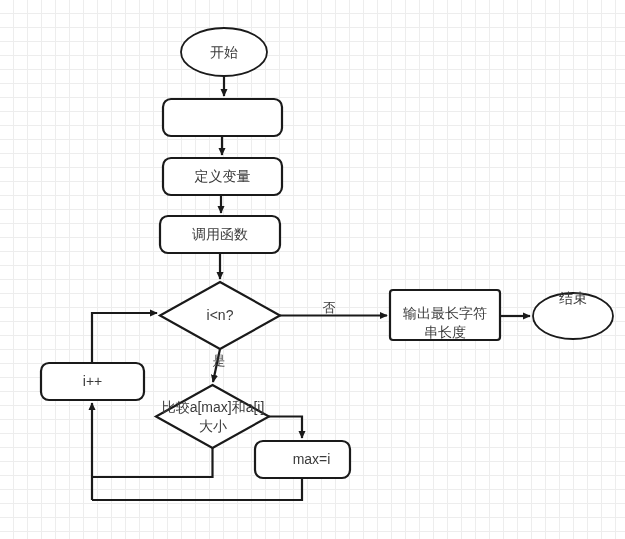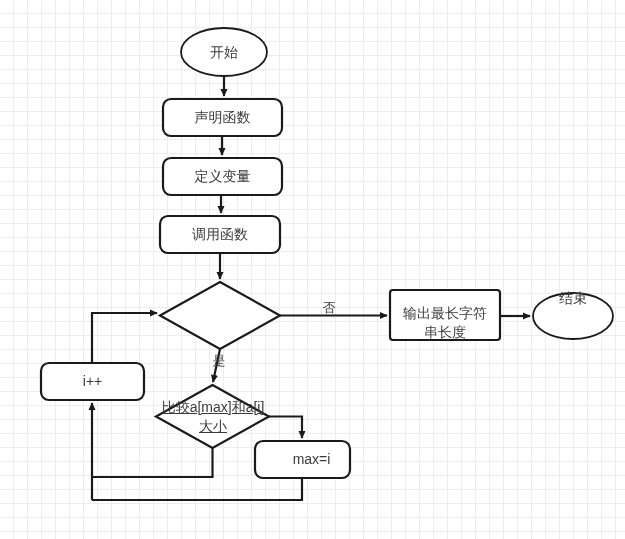--- a/index.html
+++ b/index.html
@@ -100,28 +100,28 @@
 
     <path d="M302,478 L302,500 L92,500" fill="none" stroke="#1a1a1a" stroke-width="2.2"></path>
 
     <path d="M92,500 L92,403" fill="none" stroke="#1a1a1a" stroke-width="2.2" marker-end="url(#arrow)"></path>
 
     <path d="M92,363 L92,313 L157,313" fill="none" stroke="#1a1a1a" stroke-width="2.2" marker-end="url(#arrow)"></path>
   </svg>
 
   <div class="shape-text" style="left:181px;top:28px;width:86px;height:48px;">开始</div>
 
-  <div class="shape-text" style="left:163px;top:99px;width:119px;height:37px;">声明函数</div>
 
   <div class="shape-text" style="left:163px;top:158px;width:119px;height:37px;">定义变量</div>
 
   <div class="shape-text" style="left:160px;top:216px;width:120px;height:37px;">调用函数</div>
 
+  <div class="shape-text" style="left:160px;top:282px;width:120px;height:67px;">i&lt;n?</div>
 
-  <div class="shape-text" style="left:136px;top:385px;width:154px;height:63px;white-space:pre-line;line-height:19px;text-decoration:underline;">比较a[max]和a[i]
+  <div class="shape-text" style="left:136px;top:385px;width:154px;height:63px;white-space:pre-line;line-height:19px;">比较a[max]和a[i]
 大小</div>
 
   <div class="shape-text" style="left:390px;top:290px;width:110px;height:66px;white-space:pre-line;line-height:19px;">输出最长字符
 串长度</div>
 
   <div class="shape-text" style="left:533px;top:275px;width:80px;height:46px;">结束</div>
 
   <div class="shape-text" style="left:41px;top:363px;width:103px;height:37px;">i++</div>
 
   <div class="shape-text" style="left:255px;top:441px;width:113px;height:37px;">max=i</div>

